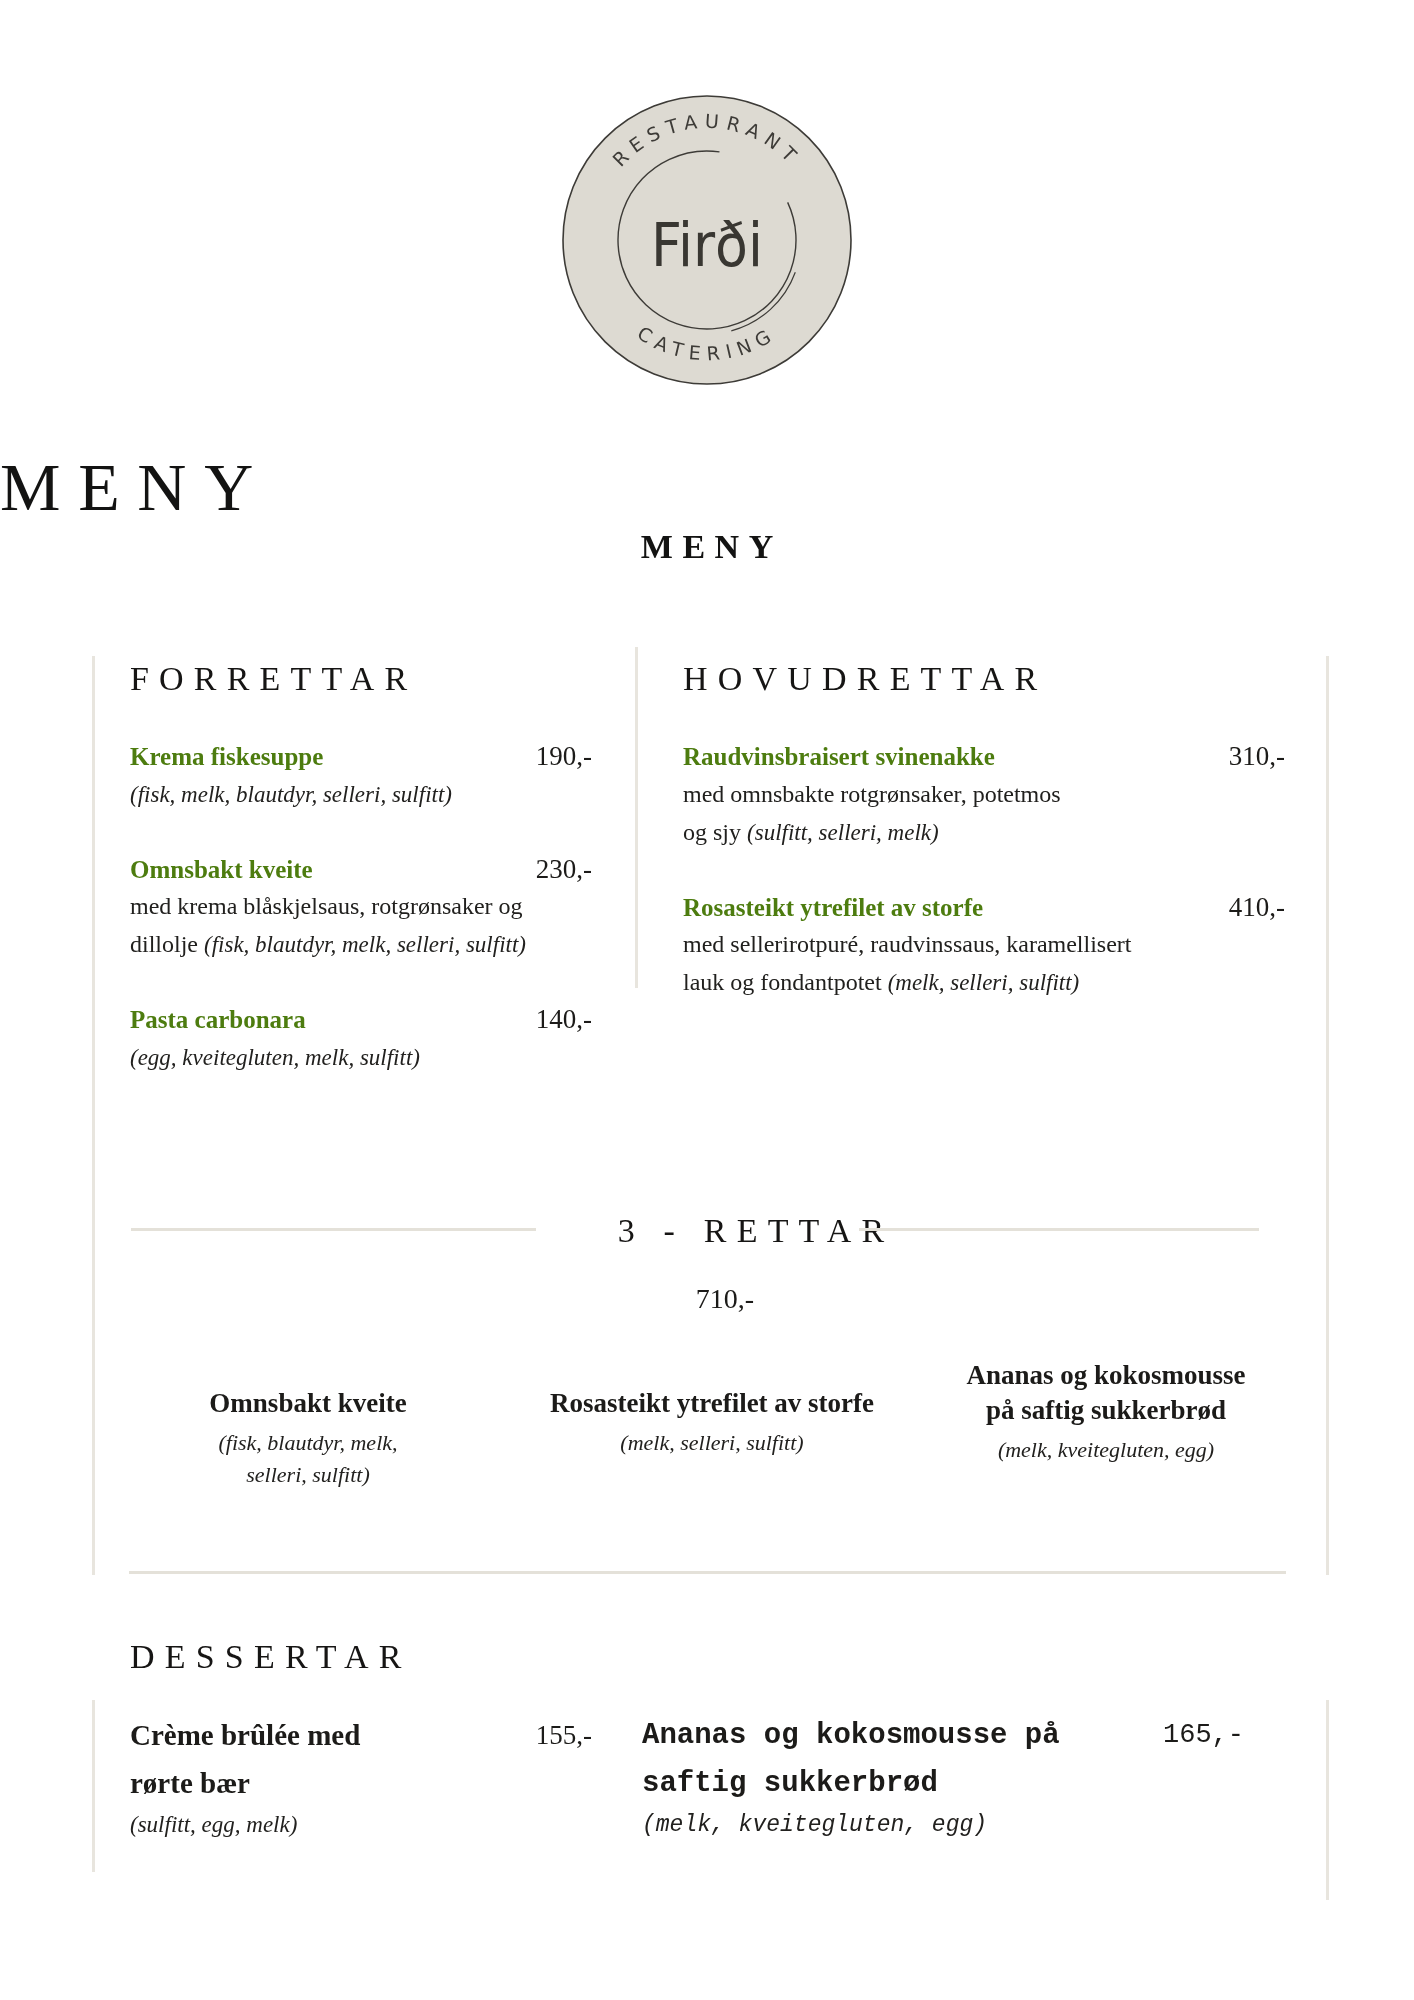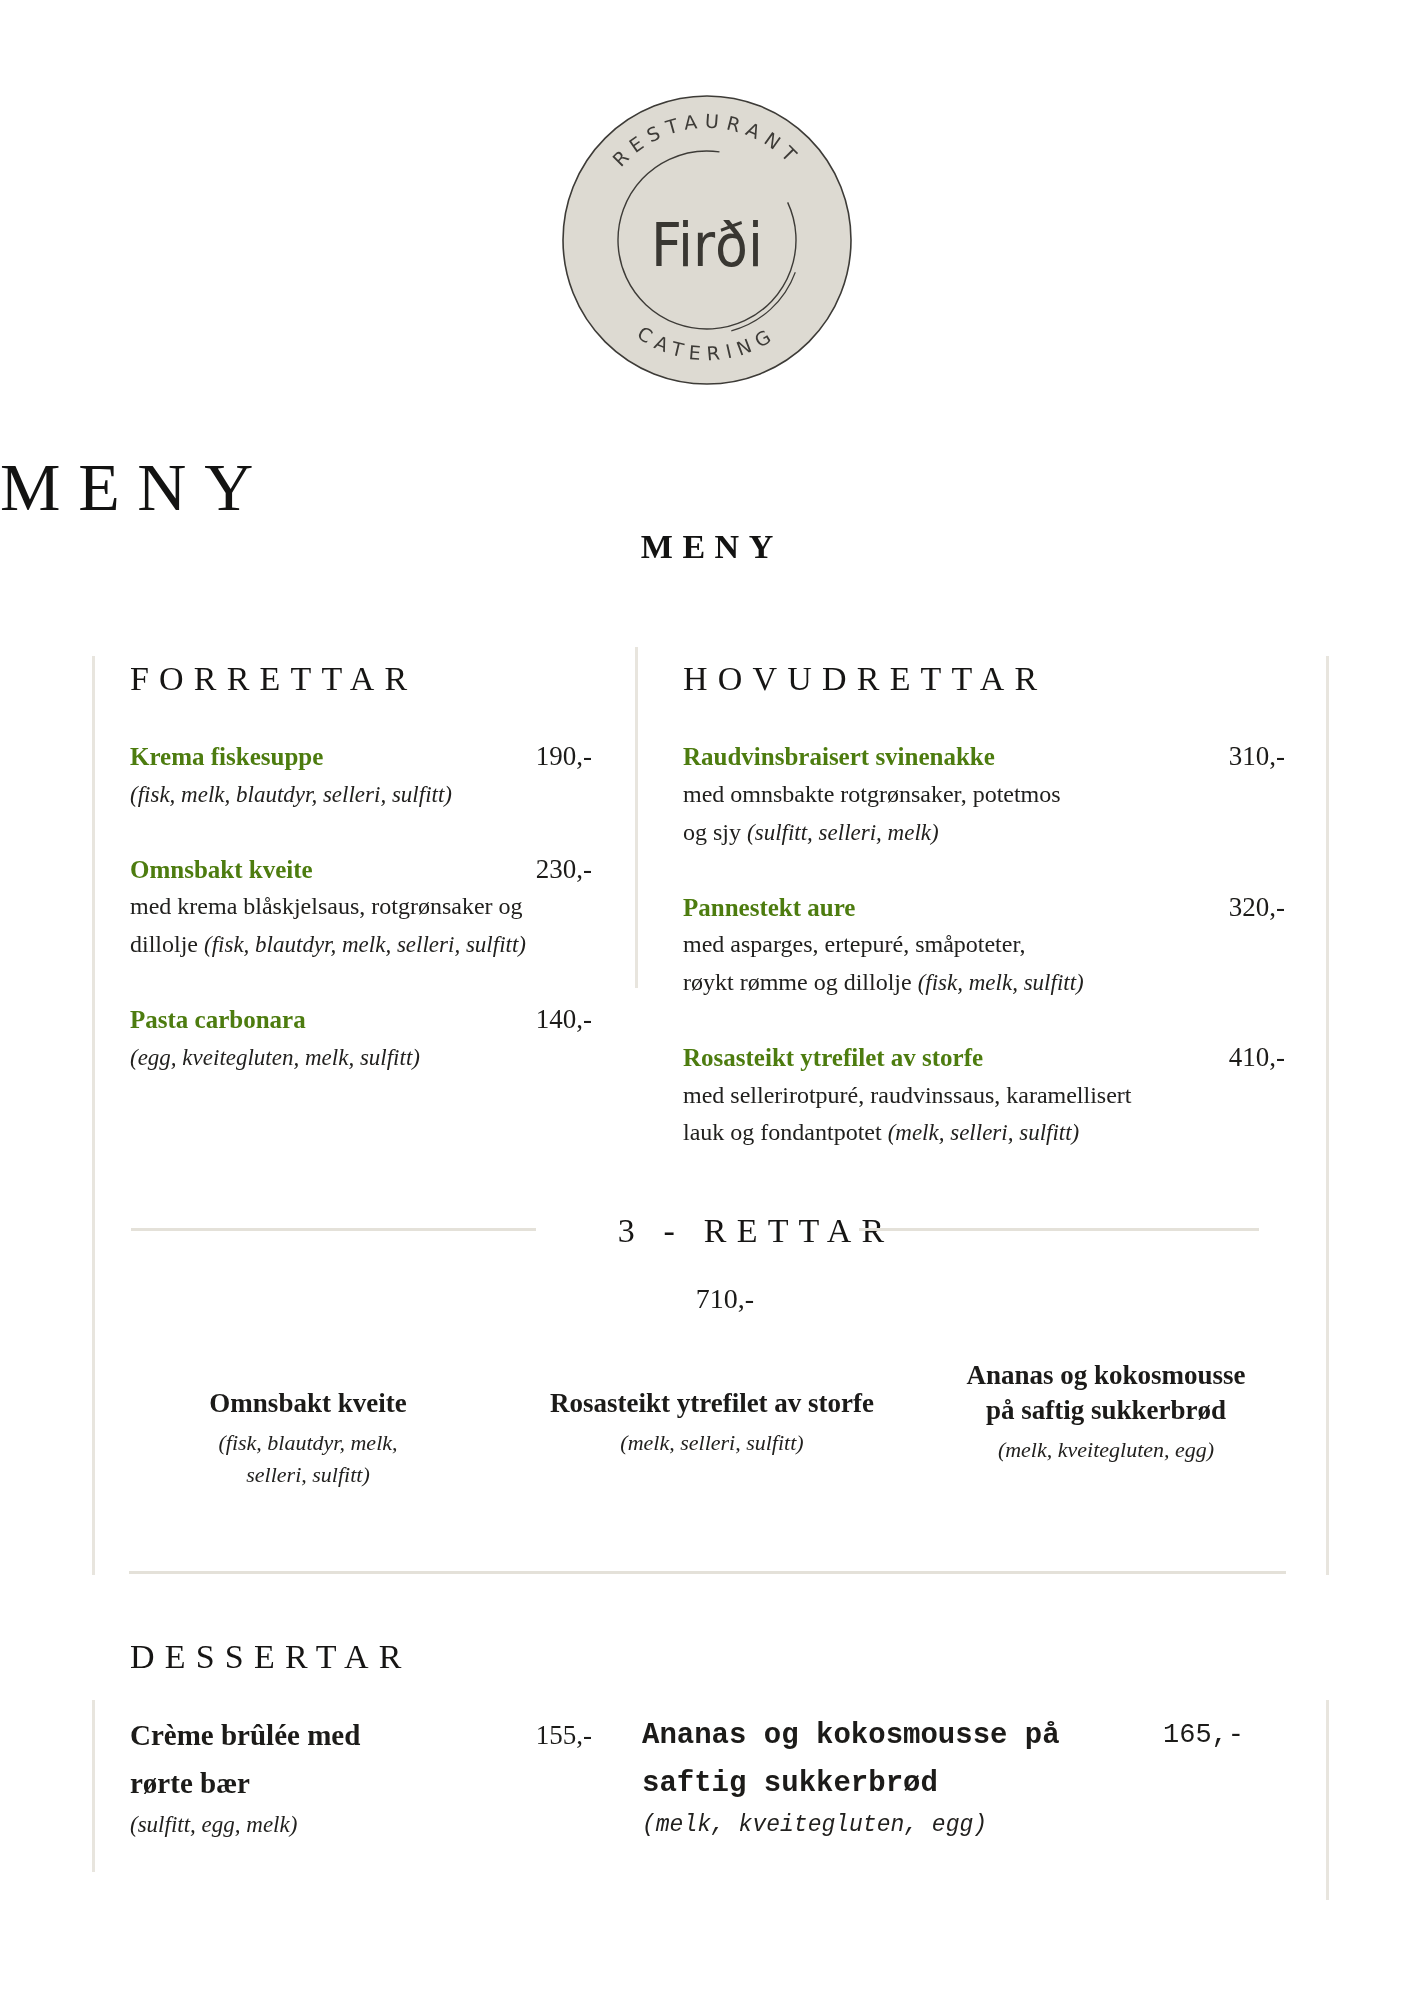--- a/index.html
+++ b/index.html
@@ -149,28 +149,20 @@
 
     <article class="item">
       <div class="item-head">
         <h3 class="item-title">Raudvinsbraisert svinenakke</h3>
         <span class="item-price">310,-</span>
       </div>
       <p class="item-desc"><span class="desc-text">med omnsbakte rotgrønsaker, potetmos
 og sjy</span> <span class="allergens">(sulfitt, selleri, melk)</span></p>
     </article>
 
-    <article class="item">
-      <div class="item-head">
-        <h3 class="item-title">Pannestekt aure</h3>
-        <span class="item-price">320,-</span>
-      </div>
-      <p class="item-desc"><span class="desc-text">med asparges, ertepuré, småpoteter,
-røykt rømme og dillolje</span> <span class="allergens">(fisk, melk, sulfitt)</span></p>
-    </article>
 
     <article class="item">
       <div class="item-head">
         <h3 class="item-title">Rosasteikt ytrefilet av storfe</h3>
         <span class="item-price">410,-</span>
       </div>
       <p class="item-desc"><span class="desc-text">med sellerirotpuré, raudvinssaus, karamellisert
 lauk og fondantpotet</span> <span class="allergens">(melk, selleri, sulfitt)</span></p>
     </article>
   </section>

